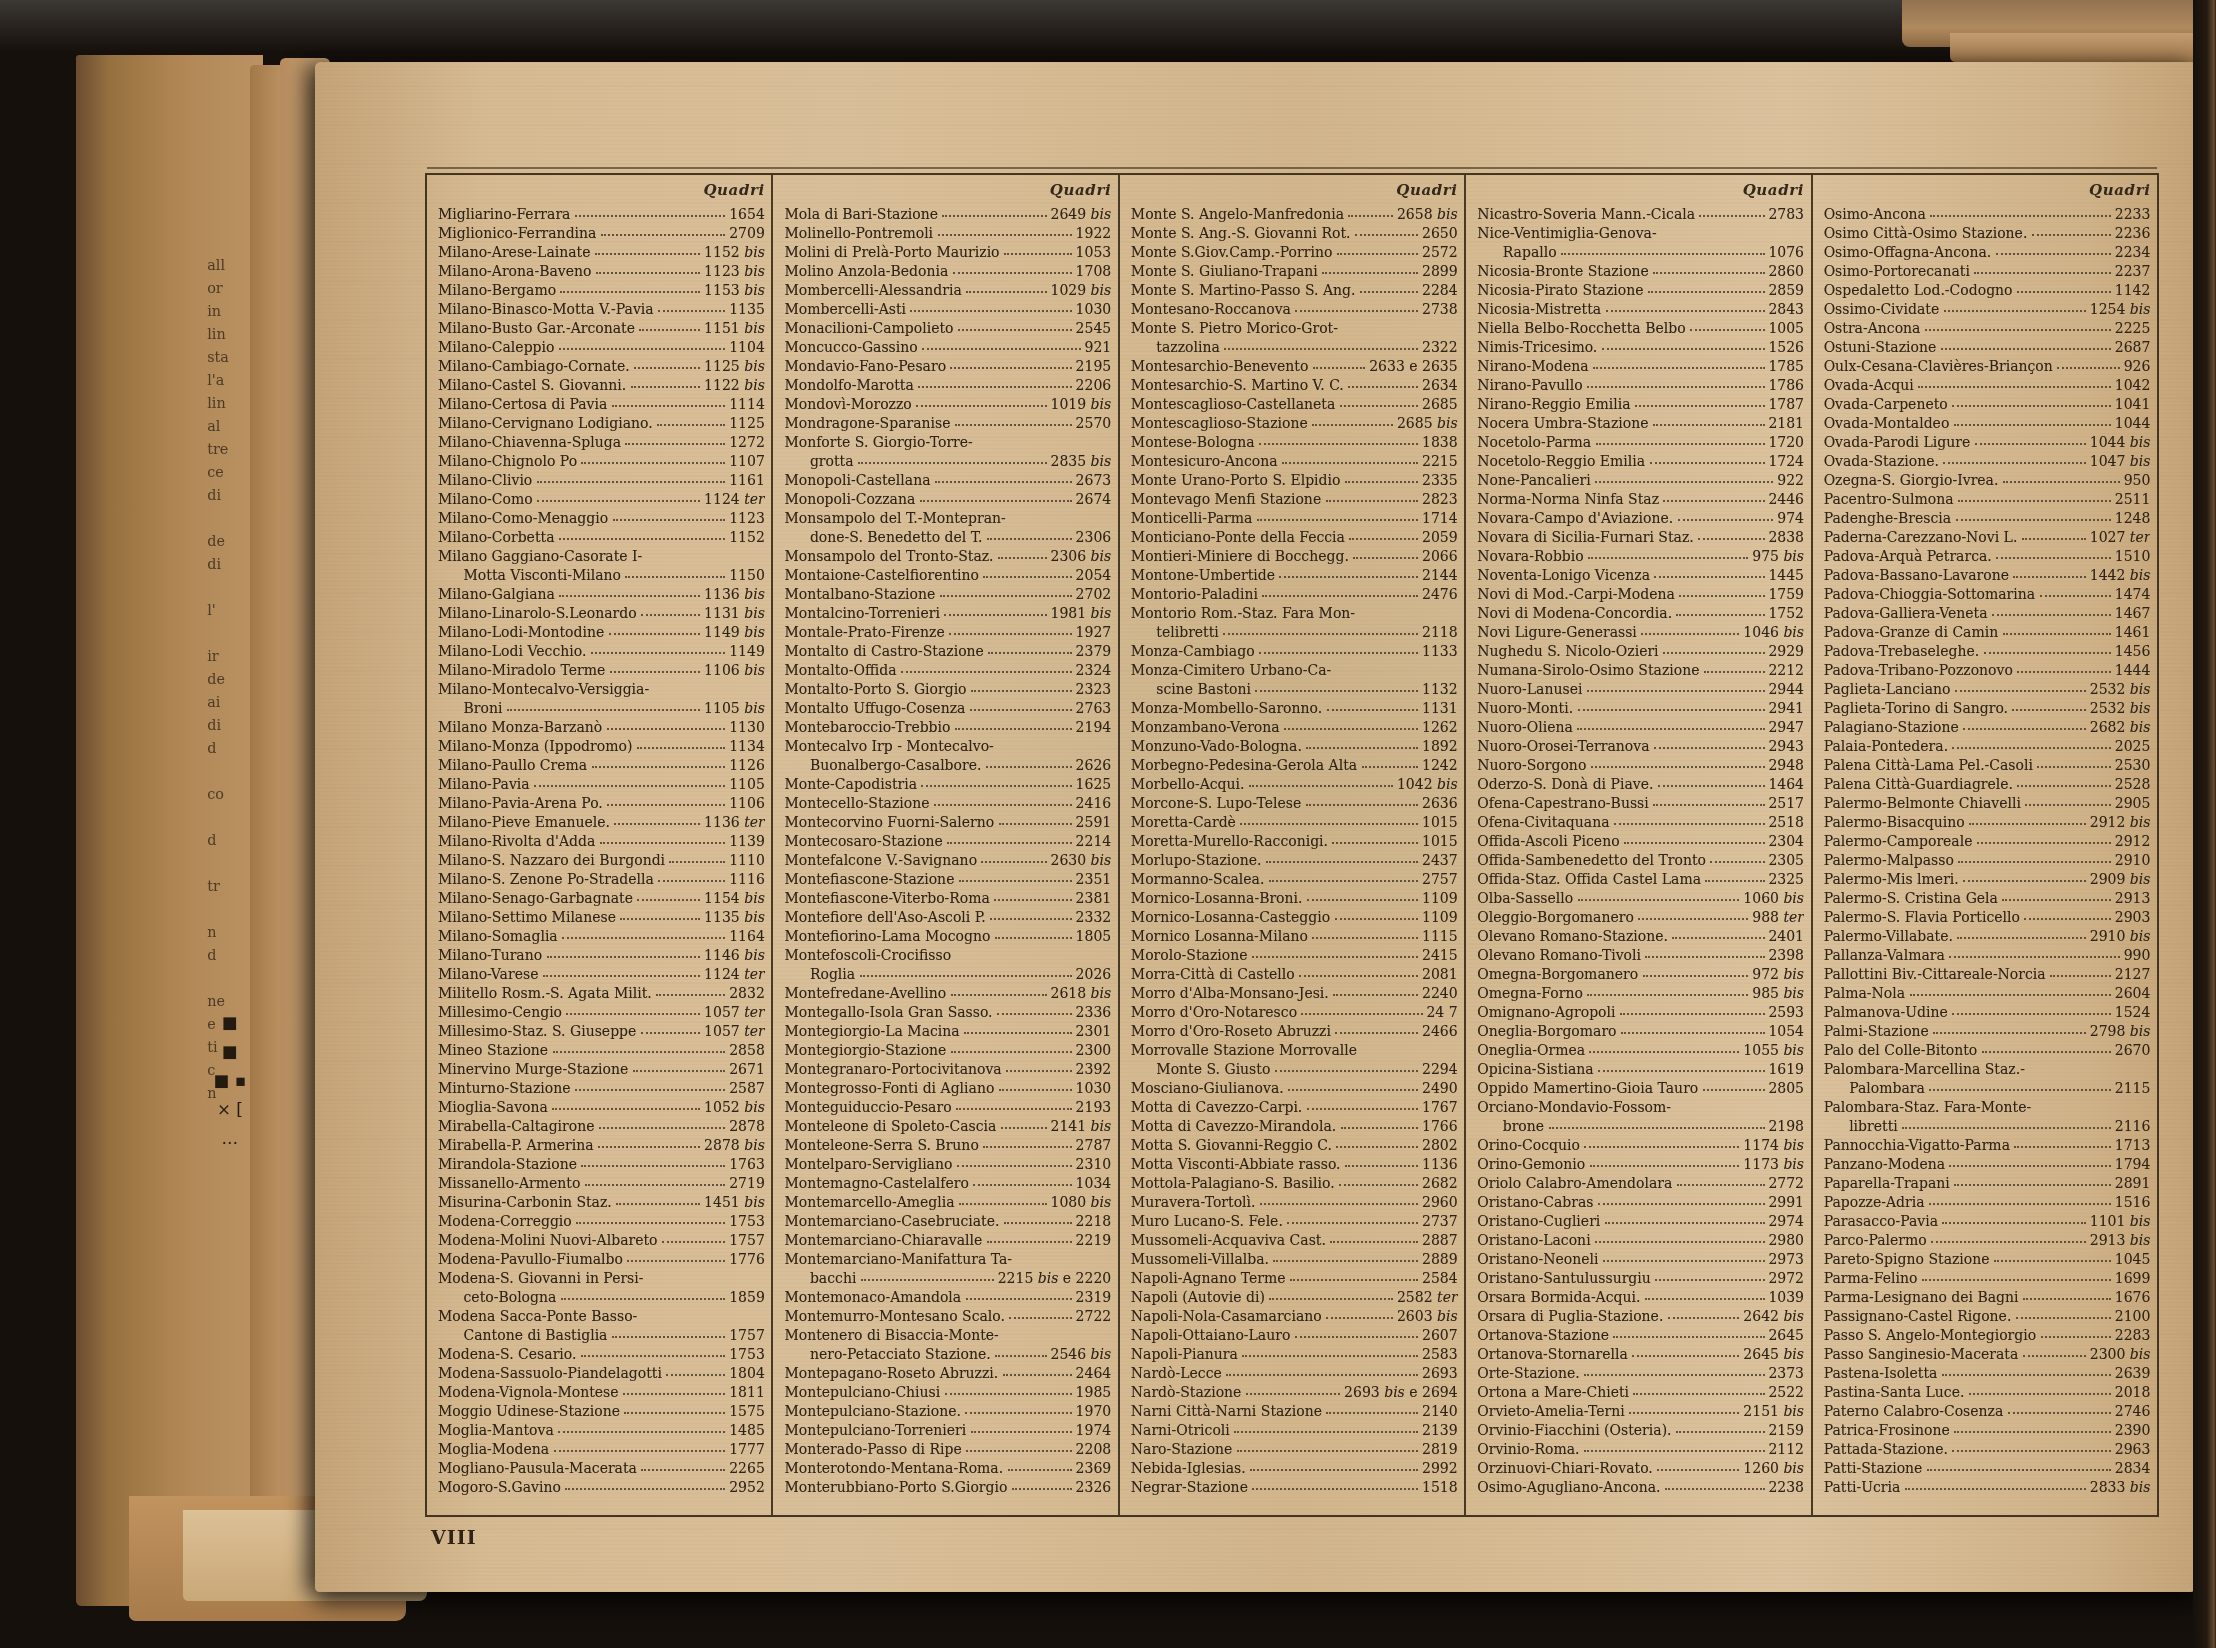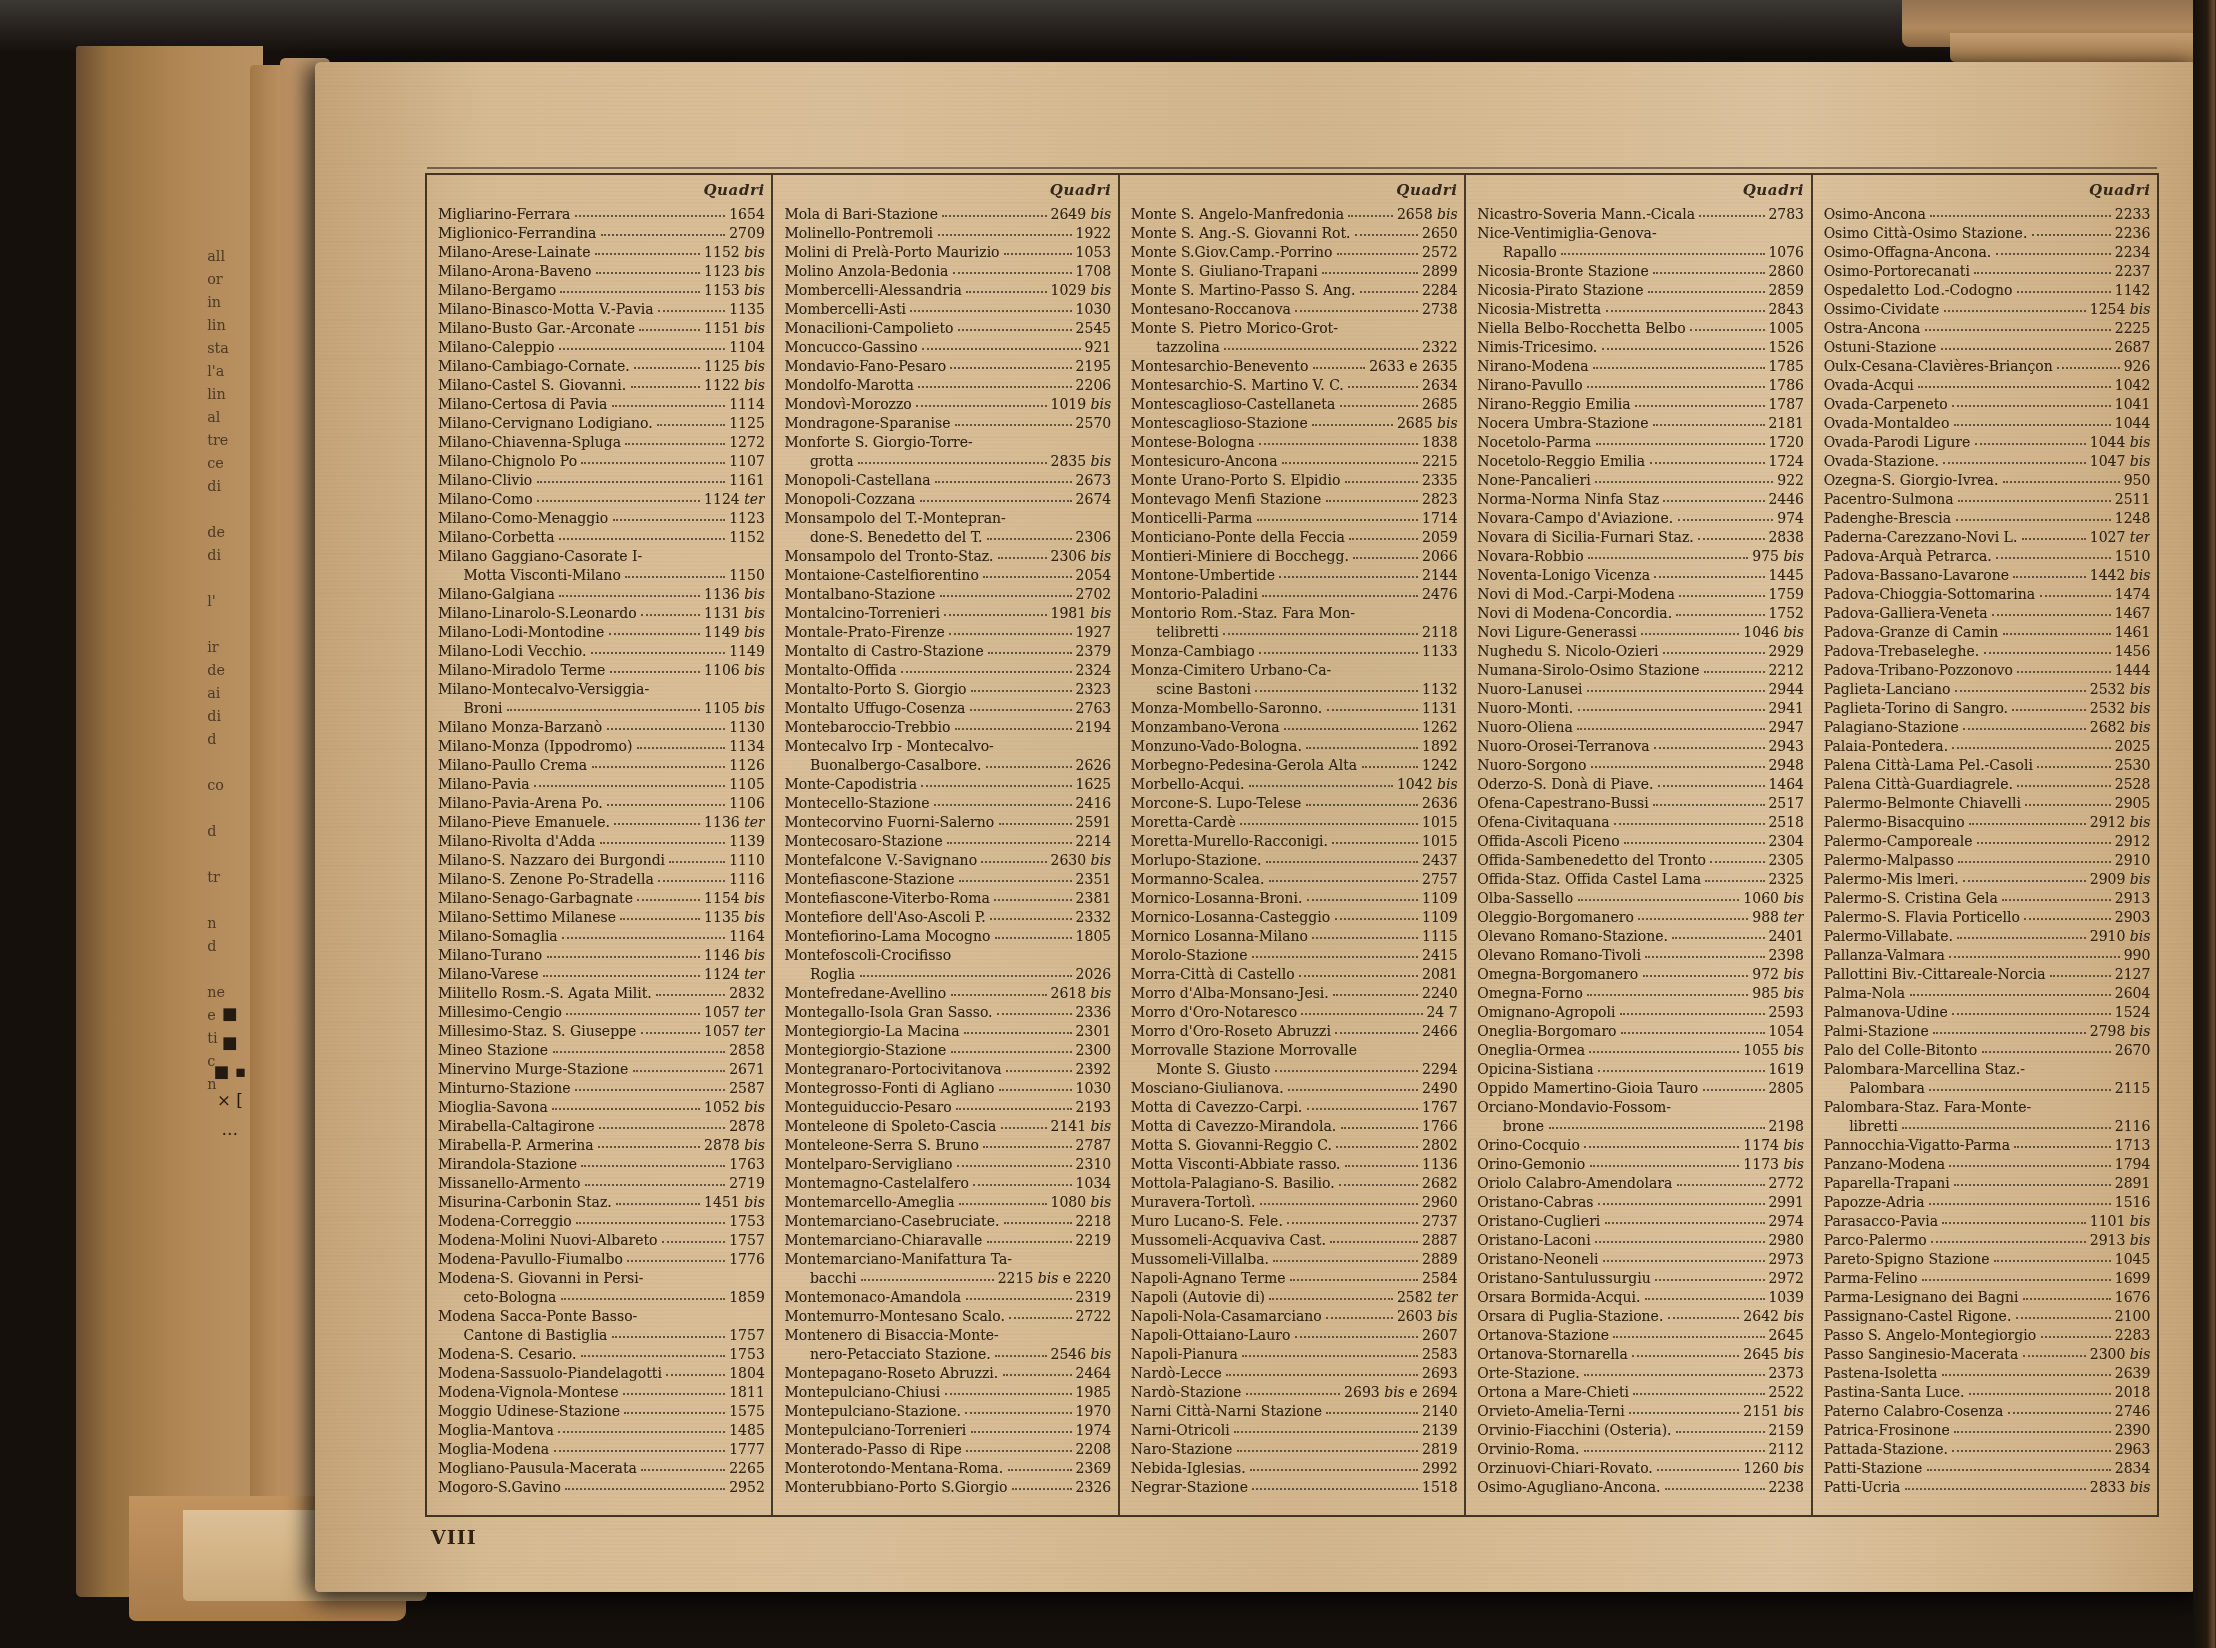--- a/index.html
+++ b/index.html
@@ -4,21 +4,21 @@
 <style>
   html,body{margin:0;padding:0;background:#15100c;}
   #scene{position:relative;width:2216px;height:1648px;overflow:hidden;
          font-family:"DejaVu Serif","Liberation Serif",serif;}
   
   .bg-band-top{position:absolute;left:0;top:0;width:100%;height:53px;
     background:linear-gradient(180deg,#3c3833 0%,#26211c 55%,#15100c 100%);}
   .right-dark{position:absolute;right:0;top:0;width:23px;height:100%;
     background:linear-gradient(90deg,#15100c,#241a10 60%,#6b4c2e 92%,#2a1c10);}
   
-  .left-page{position:absolute;left:76px;top:46px;width:187px;height:1551px;
+  .left-page{position:absolute;left:76px;top:55px;width:187px;height:1551px;
     background:linear-gradient(90deg,#6b4c31 0%,#96703f 18%,#b08754 55%,#bb9264 100%);
     border-radius:3.3px 0 0 5.5px;}
   .left-frag-col{position:absolute;right:7.8px;top:199px;width:48px;text-align:left;
     color:#4c3a27;font-size:14.4px;line-height:23px;overflow:hidden;white-space:pre;}
   .left-marks{position:absolute;right:16.6px;top:953px;width:33px;color:#241a10;
     font-size:16.6px;line-height:29px;text-align:center;}
   
   .stack-a{position:absolute;left:250px;top:65px;width:43px;height:1534px;
     background:linear-gradient(90deg,#a27848,#c49a6c);border-radius:4.4px;}
   .stack-b{position:absolute;left:280px;top:58px;width:50px;height:1551px;

